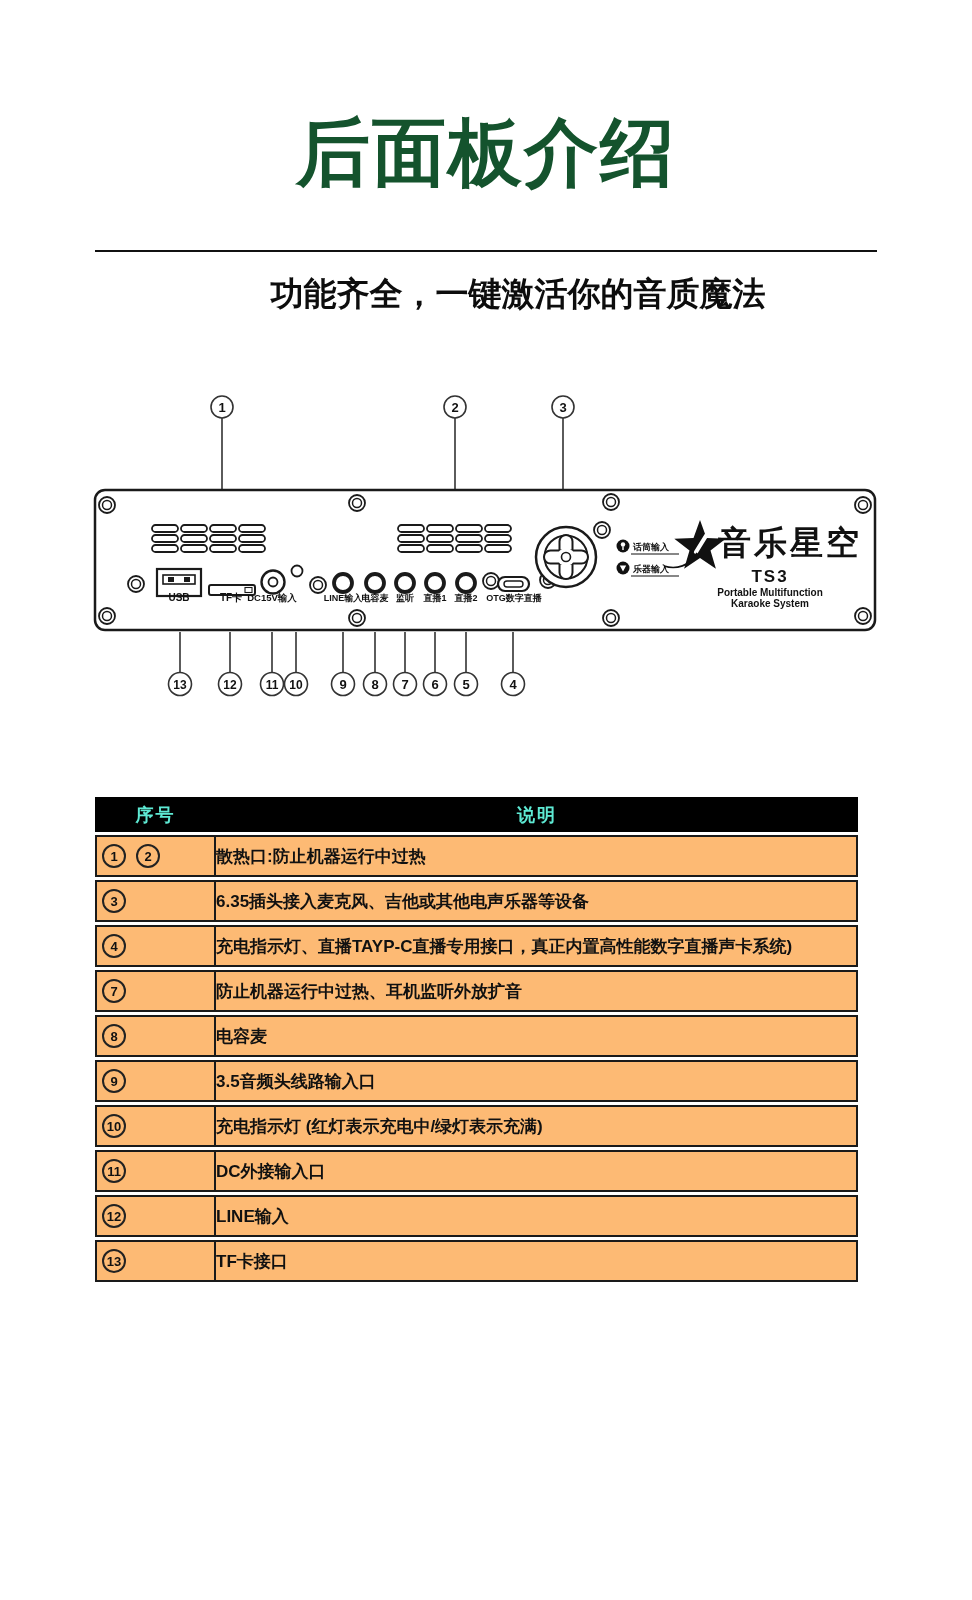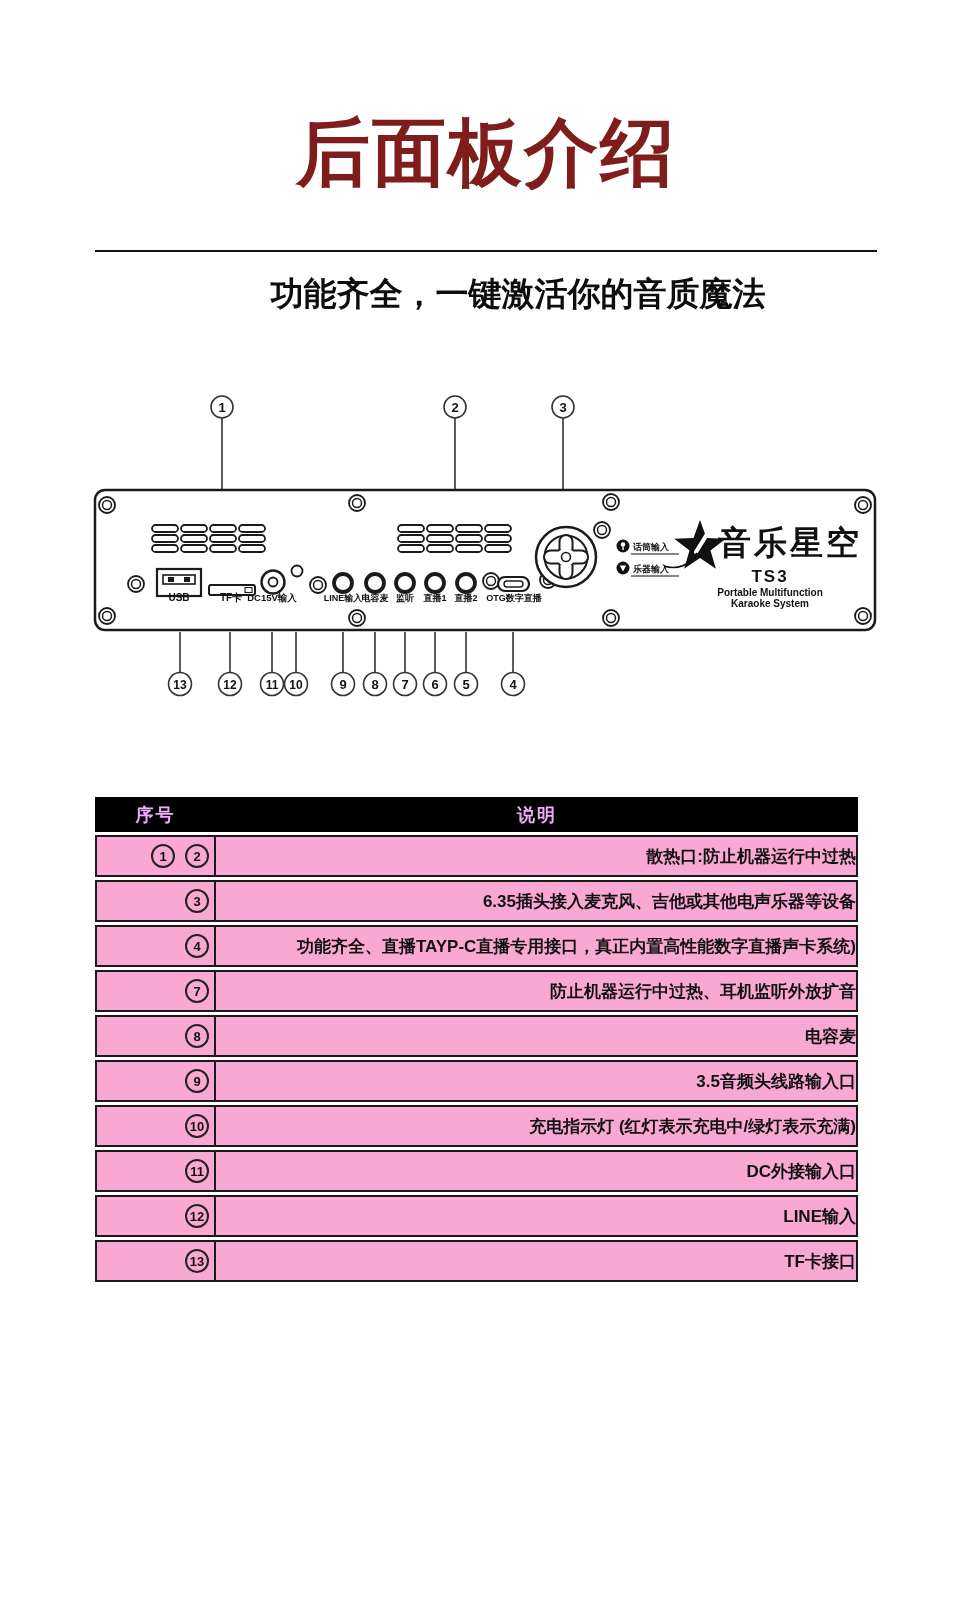--- a/index.html
+++ b/index.html
@@ -1,36 +1,36 @@
 <!DOCTYPE html>
 <html><head>
 <meta charset="utf-8">
 <style>
   * { margin:0; padding:0; box-sizing:border-box; }
   body { background:#ffffff; font-family:"Liberation Sans","DejaVu Sans",sans-serif; color:#111; }
   .page { position:relative; width:972px; height:1600px; background:#fff; margin:0 auto; overflow:hidden; }
 
   .title { position:absolute; top:112px; left:0; width:100%; text-align:center;
-           font-size:74px; font-weight:900; letter-spacing:2px; color:#7f1d1d; line-height:1.1; }
+           font-size:74px; font-weight:900; letter-spacing:2px; color:#14532d; line-height:1.1; }
   .divider { position:absolute; top:250px; left:95px; width:782px; height:0;
              border-top:2px solid #111; }
   .subtitle { position:absolute; top:272px; left:0; width:100%; text-align:center;
               font-size:33px; font-weight:700; color:#0d0d0d;margin-left:32px; }
 
   .diagram { position:absolute; top:380px; left:0; width:972px; height:330px; }
   svg text { fill:#111; font-family:"Liberation Sans","DejaVu Sans",sans-serif; }
 
   .spec-table { position:absolute; top:794px; left:95px; width:763px;
                 border-collapse:separate; border-spacing:0 3px; }
-  .spec-table th { background:#000; color:#f0abfc; font-size:18px; font-weight:700;
+  .spec-table th { background:#000; color:#5eead4; font-size:18px; font-weight:700;
                    height:35px; letter-spacing:2px; border:2px solid #000; }
-  .spec-table td { border:2px solid #1a1a1a; height:42px; text-align:right;
-                   font-size:17px; font-weight:700; background:#f9a8d4; }
+  .spec-table td { border:2px solid #1a1a1a; height:42px; text-align:left;
+                   font-size:17px; font-weight:700; background:#fdba74; }
   .spec-table td.num-cell { width:121px; }
-  .spec-table td.desc-cell { border-left:none;padding-left:27px; }
+  .spec-table td.desc-cell { border-left:none; }
   .circ-num { display:inline-flex; align-items:center; justify-content:center;
               width:24px; height:24px; border:2px solid #222; border-radius:50%;
               font-size:13px; font-weight:700; margin:0 5px; line-height:1; }
 </style>
 </head>
 <body>
 
 <div class="page">
 
   <div class="title">后面板介绍</div>
@@ -280,21 +280,21 @@
       <tr>
         <td class="num-cell"><span class="circ-num">1</span><span class="circ-num">2</span></td>
         <td class="desc-cell">散热口:防止机器运行中过热</td>
       </tr>
       <tr>
         <td class="num-cell"><span class="circ-num">3</span></td>
         <td class="desc-cell">6.35插头接入麦克风、吉他或其他电声乐器等设备</td>
       </tr>
       <tr>
         <td class="num-cell"><span class="circ-num">4</span></td>
-        <td class="desc-cell">功能齐全、直播TAYP-C直播专用接口，真正内置高性能数字直播声卡系统)</td>
+        <td class="desc-cell">充电指示灯、直播TAYP-C直播专用接口，真正内置高性能数字直播声卡系统)</td>
       </tr>
       <tr>
         <td class="num-cell"><span class="circ-num">7</span></td>
         <td class="desc-cell">防止机器运行中过热、耳机监听外放扩音</td>
       </tr>
       <tr>
         <td class="num-cell"><span class="circ-num">8</span></td>
         <td class="desc-cell">电容麦</td>
       </tr>
       <tr>

